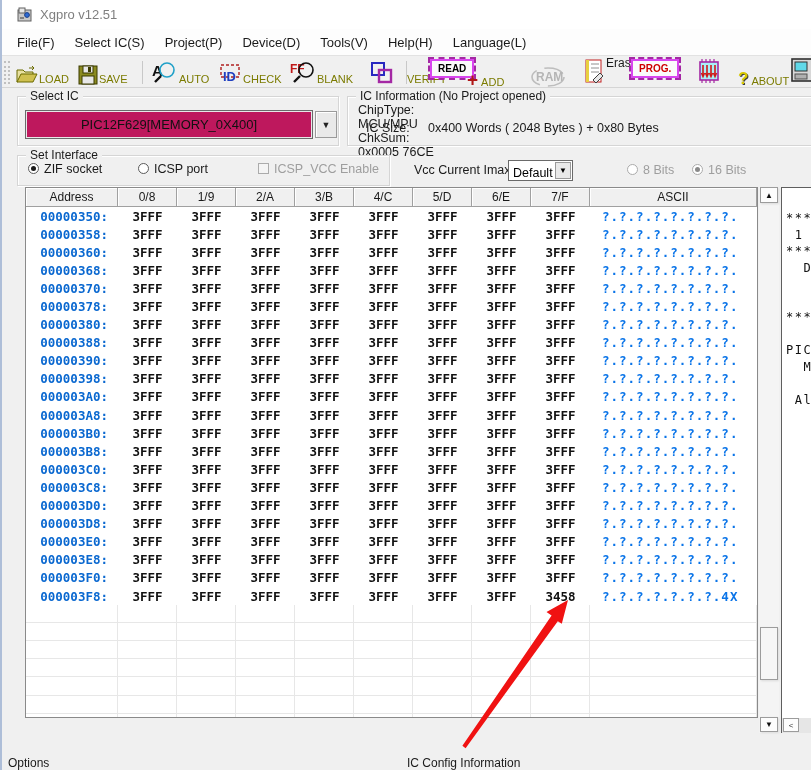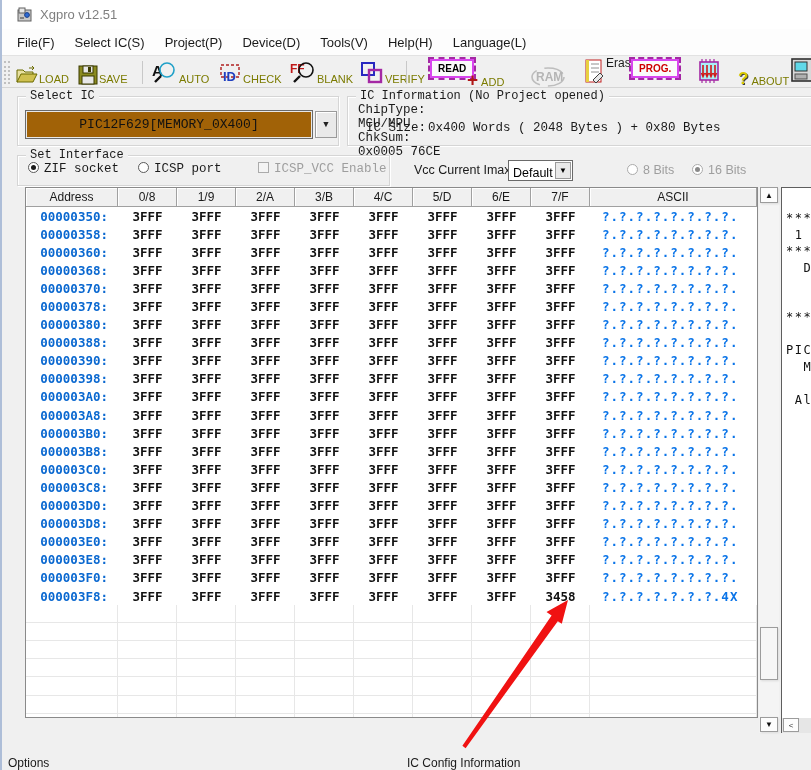--- a/index.html
+++ b/index.html
@@ -19,25 +19,25 @@
   
   .toolbar { position:absolute; left:0; top:55px; width:811px; height:33px; background:#F0F0F0; border-top:1px solid #E2E2E2; border-bottom:1px solid #D5D5D5; }
   .grip { position:absolute; top:5px; width:3px; height:23px; border-left:2px dotted #C0C0C0; }
   .tool { position:absolute; display:flex; align-items:flex-end; height:26px; top:3px; }
   .tool-label { font-size:11px; font-weight:400; color:#7B7B00; letter-spacing:0px; line-height:11px; margin-left:1px; }
   .boxbtn { position:absolute; top:3px; background:#FBFBFB; border:2px solid #d946ef; outline:2px dashed #A428A4; outline-offset:0px; padding:2px 6px; font-size:10px; font-weight:700; }
   .read-btn { color:#000; left:355px; }
   .prog-btn { color:#CE0000; left:629px; }
 
   
-  .groupbox { position:absolute; border:1px solid #D5D5D5; box-shadow:1px 1px 0 #FFFFFF inset, 1px 1px 0 #FFFFFF;font-family:Liberation Mono, monospace; }
+  .groupbox { position:absolute; border:1px solid #D5D5D5; box-shadow:1px 1px 0 #FFFFFF inset, 1px 1px 0 #FFFFFF; }
   .groupbox-label { position:absolute; top:-8px; left:8px; background:#F0F0F0; padding:0 4px; font-size:12px; color:#1A1A1A; }
 
   .selectic-box { left:15px; top:96px; width:322px; height:50px; }
-  .combo { position:absolute; left:7px; top:13px; width:288px; height:29px; background:#a16207; border:1px solid #6A6A6A; box-shadow:0 0 0 1px #E8E8E8 inset; display:flex; align-items:center; justify-content:center; font-size:13px; color:#111; }
+  .combo { position:absolute; left:7px; top:13px; width:288px; height:29px; background:#be185d; border:1px solid #6A6A6A; box-shadow:0 0 0 1px #E8E8E8 inset; display:flex; align-items:center; justify-content:center; font-size:13px; color:#111; }
   .combo-btn { position:absolute; left:297px; top:14px; width:22px; height:27px; background:#E9E9E9; border:1px solid #9A9A9A; box-shadow:1px 1px 0 #FFF inset; display:flex; align-items:center; justify-content:center; font-size:9px; color:#222; }
 
   .icinfo-box { left:345px; top:96px; width:466px; height:50px; border-right:none; }
   .icinfo-row { position:absolute; left:10px; font-size:12.5px; color:#1A1A1A; display:flex; }
   .icinfo-row.r1 { top:6px;flex-direction:column; }
   .icinfo-row.r2 { top:24px; }
   .lbl-chiptype { width:70px; }
   .val-chiptype { width:95px; }
   .lbl-chksum { width:62px; }
   .lbl-icsize { width:70px; padding-left:8px; }
@@ -162,21 +162,21 @@
 
     <div class="tool" style="left:288px;">
       <svg width="26" height="24" viewBox="0 0 26 24">
         <text x="0" y="12" font-size="12" font-weight="bold" fill="#C01818">FF</text>
         <circle cx="16" cy="9" r="7" fill="none" stroke="#101010" stroke-width="1.6"></circle>
         <line x1="10" y1="15" x2="4" y2="21" stroke="#101010" stroke-width="2.4"></line>
       </svg>
       <span class="tool-label">BLANK</span>
     </div>
 
-    <div class="tool" style="left:358px;">
+    <div class="tool" style="left:368px;gap:12px;">
       <svg width="24" height="24" viewBox="0 0 24 24">
         <rect x="2" y="2" width="12" height="12" fill="none" stroke="#2828C0" stroke-width="2"></rect>
         <rect x="9" y="9" width="12" height="12" fill="none" stroke="#A428A4" stroke-width="2.4"></rect>
       </svg>
       <span class="tool-label">VERIFY</span>
     </div>
 
     <div class="boxbtn read-btn" style="left:428px;">READ</div>
 
     <div class="grip" style="left:404px; border-left:1px solid #C8C8C8;"></div>

